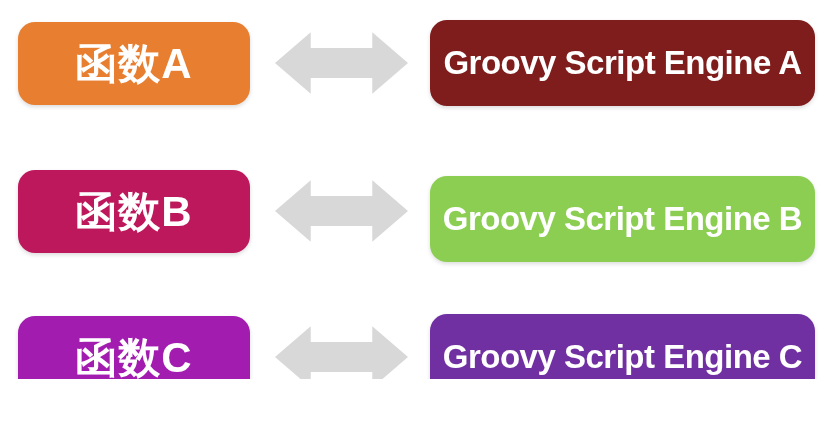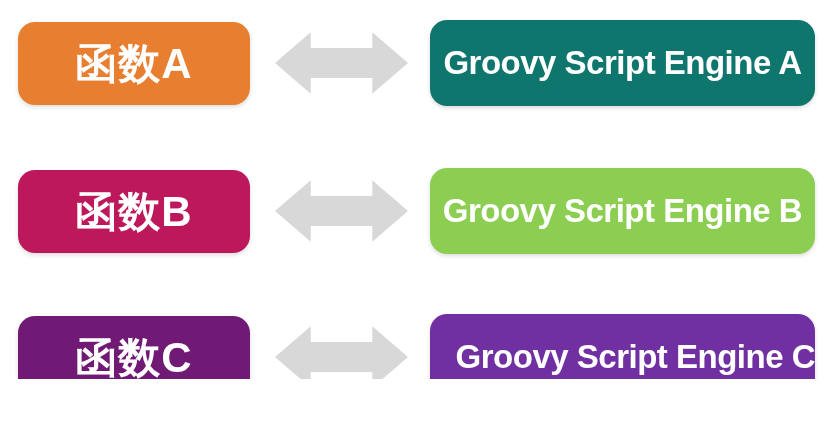--- a/index.html
+++ b/index.html
@@ -70,42 +70,42 @@
 
 <div class="canvas">
 
   <div class="row row-a">
     <div class="box box-left" style="background-color: rgb(232, 126, 47);">
       <span class="label-left">函数A</span>
     </div>
     <svg class="arrow" viewBox="0 0 134 62" xmlns="http://www.w3.org/2000/svg">
       <polygon points="0,31 36,0 36,16 98,16 98,0 134,31 98,62 98,46 36,46 36,62" fill="#D8D8D8"></polygon>
     </svg>
-    <div class="box box-right" style="background-color: #0f766e;">
+    <div class="box box-right" style="background-color: #7f1d1d;">
       <span class="label-right">Groovy Script Engine A</span>
     </div>
   </div>
 
   <div class="row row-b">
     <div class="box box-left" style="background-color: #be185d;">
       <span class="label-left">函数B</span>
     </div>
     <svg class="arrow" viewBox="0 0 134 62" xmlns="http://www.w3.org/2000/svg">
       <polygon points="0,31 36,0 36,16 98,16 98,0 134,31 98,62 98,46 36,46 36,62" fill="#D8D8D8"></polygon>
     </svg>
-    <div class="box box-right" style="background-color: rgb(140, 206, 82);">
+    <div class="box box-right" style="background-color: rgb(140, 206, 82); margin-top: 8px;">
       <span class="label-right">Groovy Script Engine B</span>
     </div>
   </div>
 
   <div class="row row-c">
-    <div class="box box-left" style="background-color: #701a75;">
+    <div class="box box-left" style="background-color: #a21caf;">
       <span class="label-left">函数C</span>
     </div>
     <svg class="arrow" viewBox="0 0 134 62" xmlns="http://www.w3.org/2000/svg">
       <polygon points="0,31 36,0 36,16 98,16 98,0 134,31 98,62 98,46 36,46 36,62" fill="#D8D8D8"></polygon>
     </svg>
-    <div class="box box-right" style="background-color: rgb(113, 48, 162); justify-content: flex-end;">
+    <div class="box box-right" style="background-color: rgb(113, 48, 162);">
       <span class="label-right">Groovy Script Engine C</span>
     </div>
   </div>
 
 </div>
 
 </body></html>

